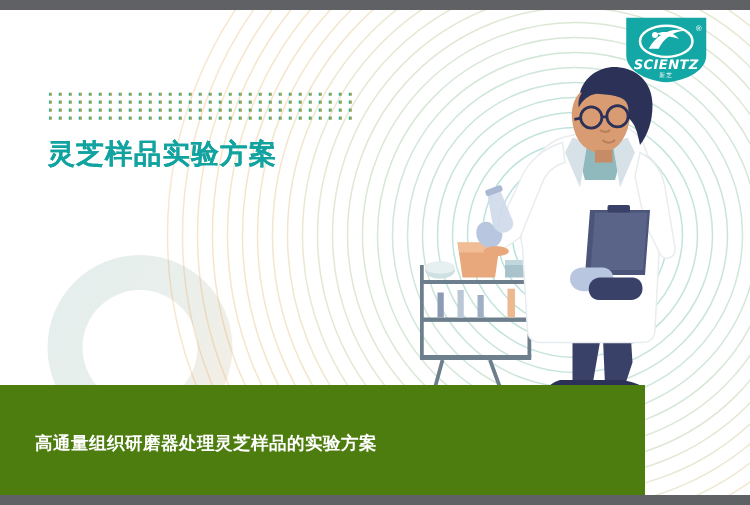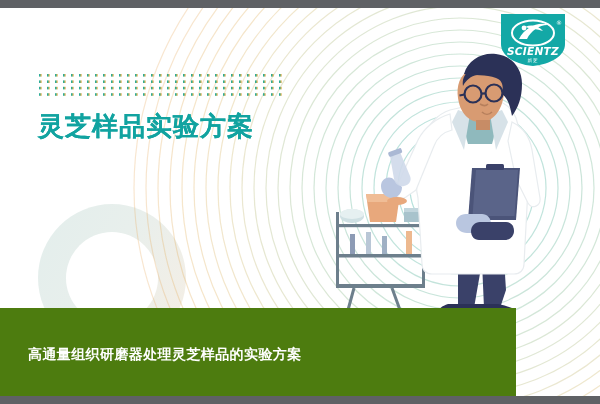--- a/index.html
+++ b/index.html
@@ -89,21 +89,21 @@
     position: absolute;
     left: 38px;
     top: 103px;
     z-index: 12;
     line-height: 1.22;
     letter-spacing: 1px;
   }
   .headline .hl {
     display: block;
     font-family: "DejaVu Sans", "Liberation Sans", sans-serif;
-    font-size: 26px;
+    font-size: 22px;
     font-weight: bold;
     color: #11a3a0;
     white-space: nowrap;
     text-shadow: 0 0 0.4px #11a3a0;
   }
 
   
   .banner {
     position: absolute;
     left: 0;

